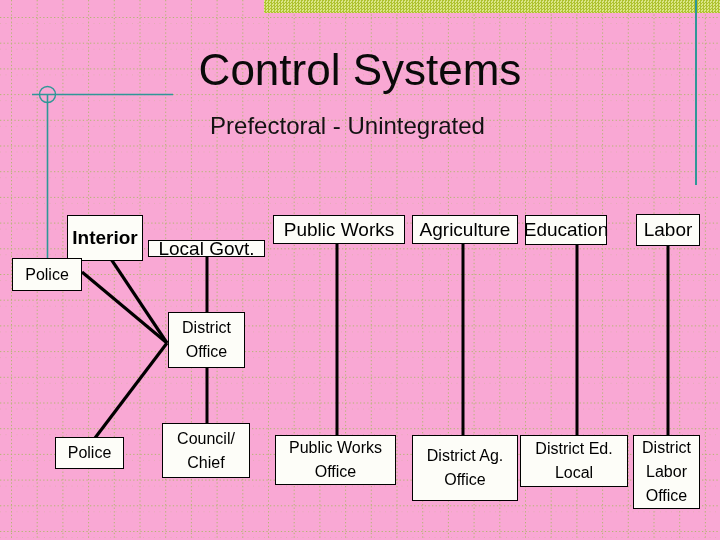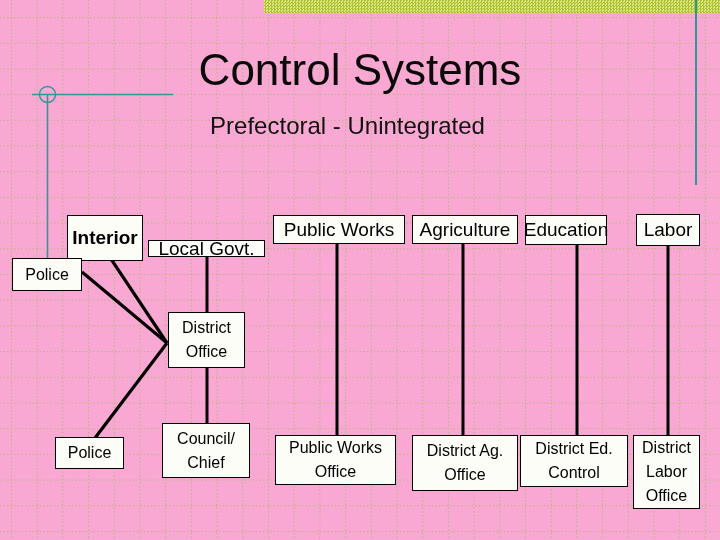--- a/index.html
+++ b/index.html
@@ -162,21 +162,21 @@
 
   <div class="node" style="left:12px;top:258px;width:70px;height:33px;">Police</div>
   <div class="node" style="left:168px;top:312px;width:77px;height:56px;">District
 Office</div>
 
   <div class="node" style="left:55px;top:437px;width:69px;height:32px;">Police</div>
   <div class="node" style="left:162px;top:423px;width:88px;height:55px;">Council/
 Chief</div>
   <div class="node" style="left:275px;top:435px;width:121px;height:50px;">Public Works
 Office</div>
-  <div class="node" style="left:412px;top:435px;width:106px;height:56px;">District Ag.
+  <div class="node" style="left:412px;top:435px;width:106px;height:66px;">District Ag.
 Office</div>
   <div class="node" style="left:520px;top:435px;width:108px;height:52px;">District Ed.
-Control</div>
+Local</div>
   <div class="node" style="left:633px;top:435px;width:67px;height:74px;">District
 Labor
 Office</div>
 
 </div>
 
 </body></html>

